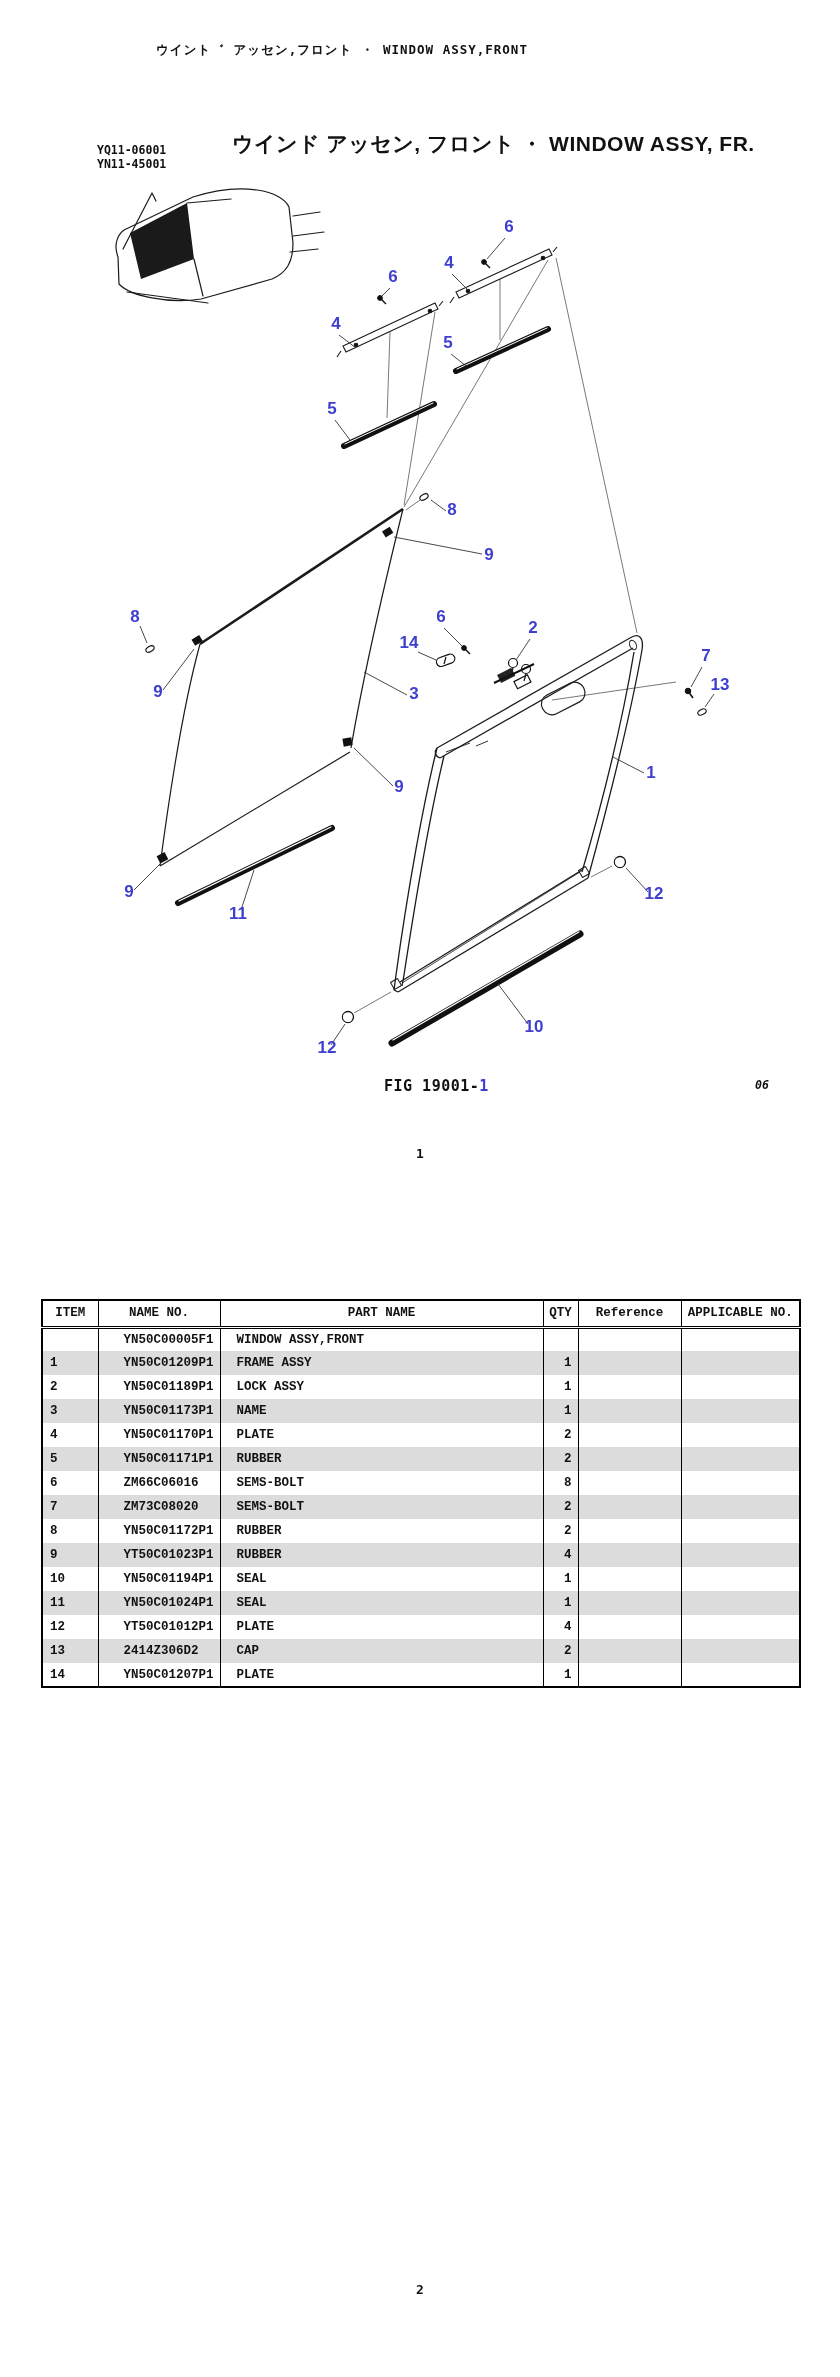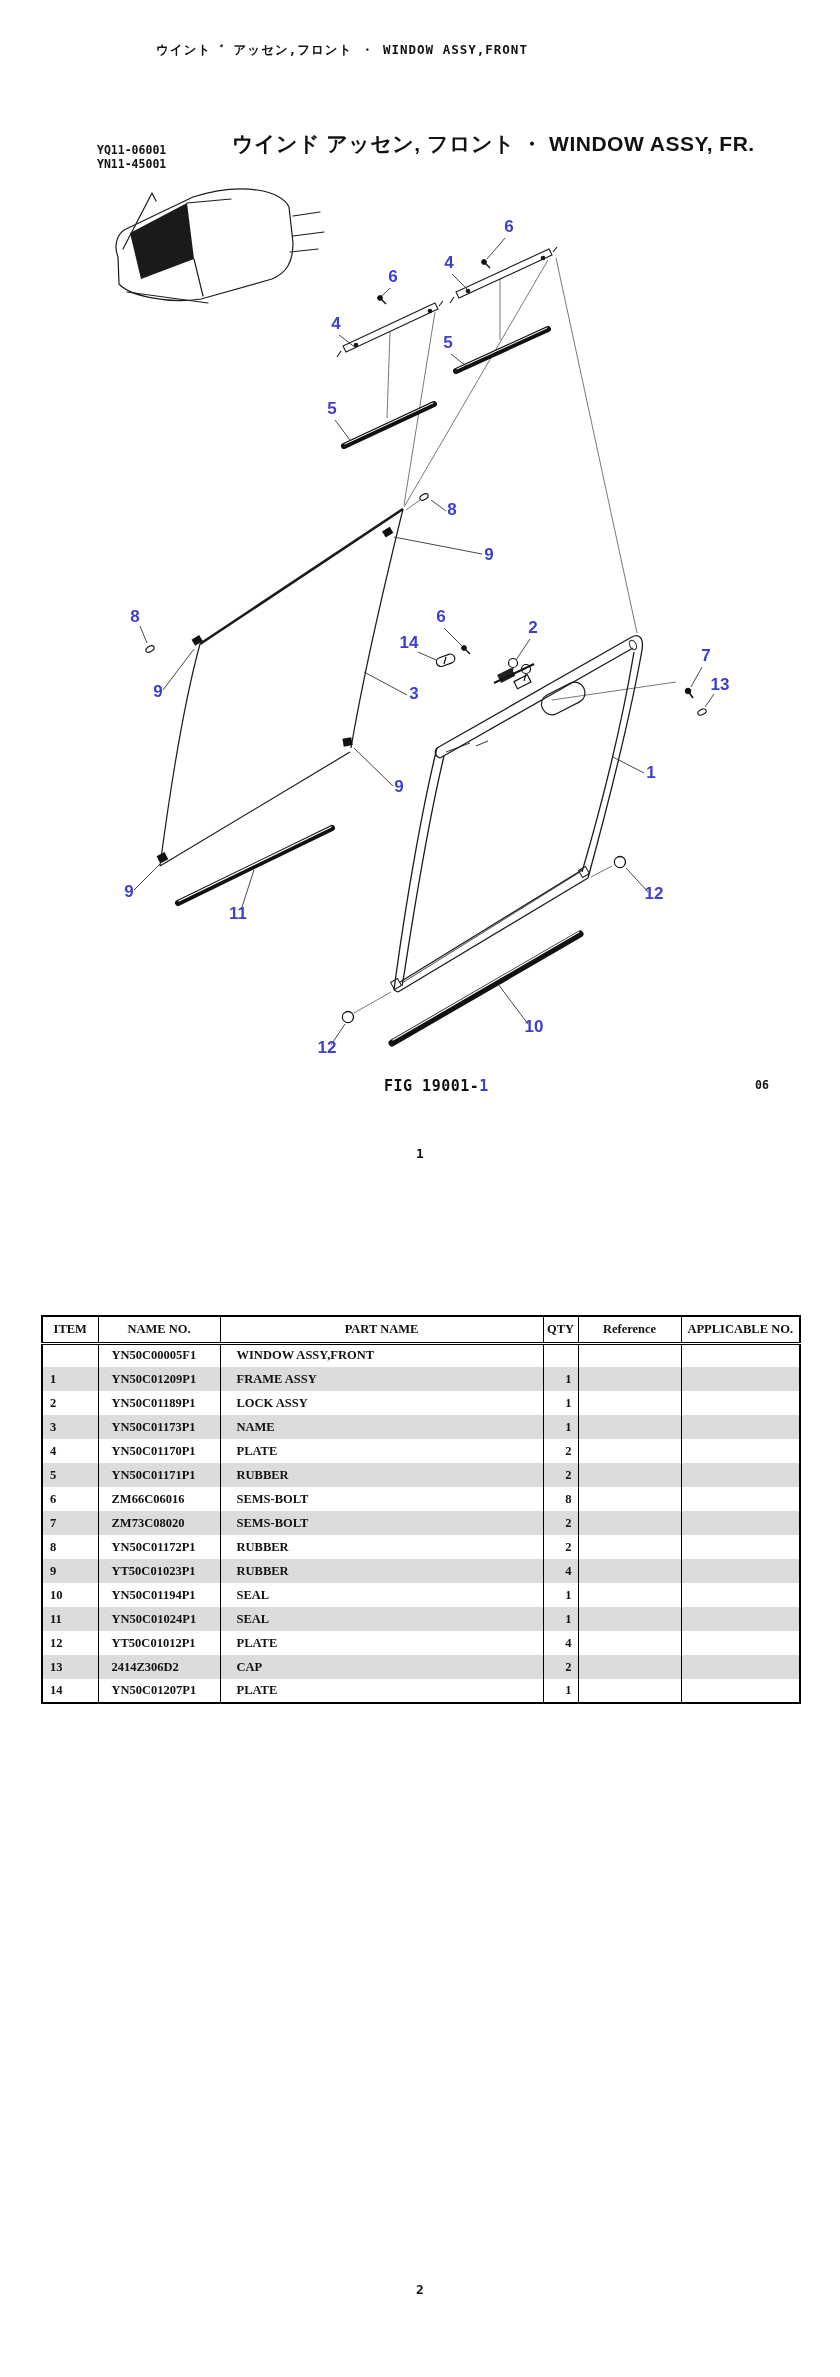--- a/index.html
+++ b/index.html
@@ -29,50 +29,50 @@
     font-size:17px; fill:#3e3ecf;
   }
   .fig-label {
     position:absolute; top:1077px; left:384px;
     font-family:"DejaVu Sans Mono", monospace; font-weight:bold; font-size:15px;
     letter-spacing:0.5px; color:#111;text-align:center;
   }
   .fig-label .fig-suffix { color:#3e3ecf; }
   .rev-code {
     position:absolute; top:1078px; left:755px;
-    font-family:"DejaVu Sans Mono", monospace; font-weight:bold; font-size:11.5px; color:#111;
+    font-family:"DejaVu Sans Mono", monospace; font-weight:bold; font-size:11.5px; color:#111;font-style:italic;
   }
   .page-num { position:absolute; left:0; width:840px; text-align:center;
     font-size:13px; font-weight:bold; color:#111; font-family:"DejaVu Sans Mono", monospace;}
   .page-num.p1 { top:1146px; }
   .page-num.p2 { top:2282px; }
 
   table.parts {
     position:absolute; top:1299px; left:41px; width:758px;
     border-collapse:collapse; table-layout:fixed;
-    font-family:Liberation Serif, serif; font-size:12.5px; font-weight:bold;
-    color:#111; border:2px solid #000;margin-top:16px;
+    font-family:Liberation Mono, monospace; font-size:12.5px; font-weight:bold;
+    color:#111; border:2px solid #000;
   }
   table.parts col.c-item { width:56px; }
   table.parts col.c-pno  { width:122px; }
   table.parts col.c-pname{ width:323px; }
   table.parts col.c-qty  { width:35px; }
   table.parts col.c-ref  { width:103px; }
   table.parts col.c-app  { width:119px; }
   table.parts th {
     height:27px; text-align:center; font-weight:bold;
     border-right:1px solid #000; border-bottom:3px double #000;
     background:#fff; white-space:nowrap; overflow:hidden;
   }
   table.parts td {
     height:24px; border-right:1px solid #000;
     white-space:nowrap; overflow:hidden; padding:0 4px;
   }
   table.parts td.col-item { padding-left:7px; }
-  table.parts td.col-pno  { padding-left:13px; }
+  table.parts td.col-pno  { padding-left:25px; }
   table.parts td.col-pname{ padding-left:16px; }
   table.parts td.col-qty  { text-align:right; padding-right:6px; }
   table.parts tr.shaded td { background:#dcdcdc; }
 </style>
 </head>
 <body>
 
 <div class="top-title">ウイント゛ アッセン,フロント ・ WINDOW ASSY,FRONT</div>
 
 <div class="serial-block">

